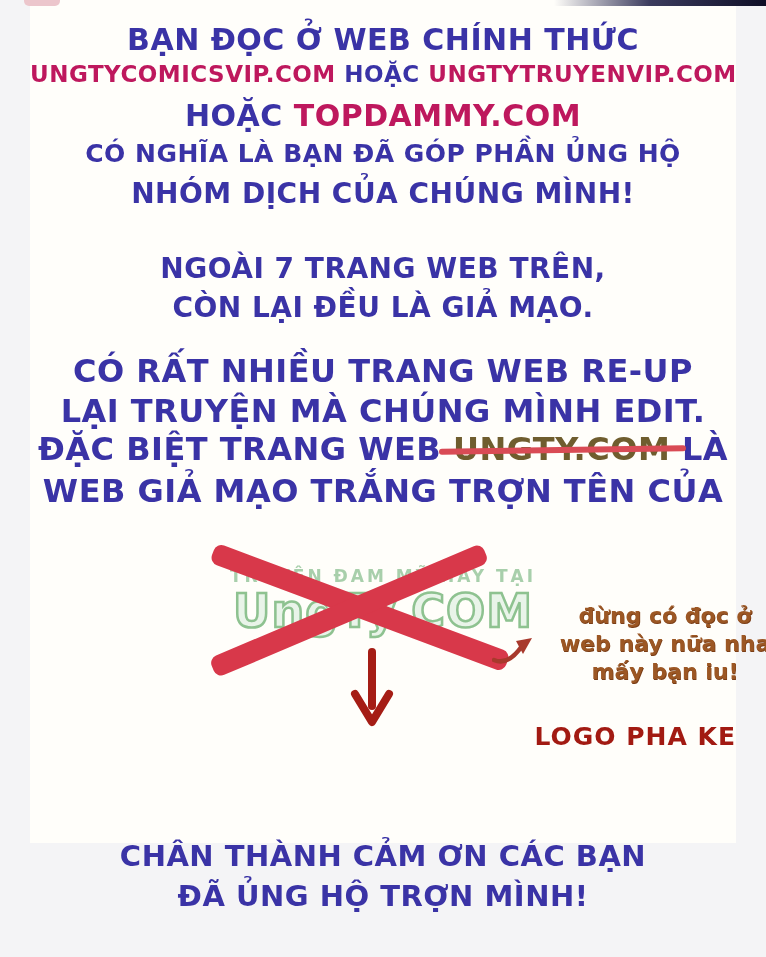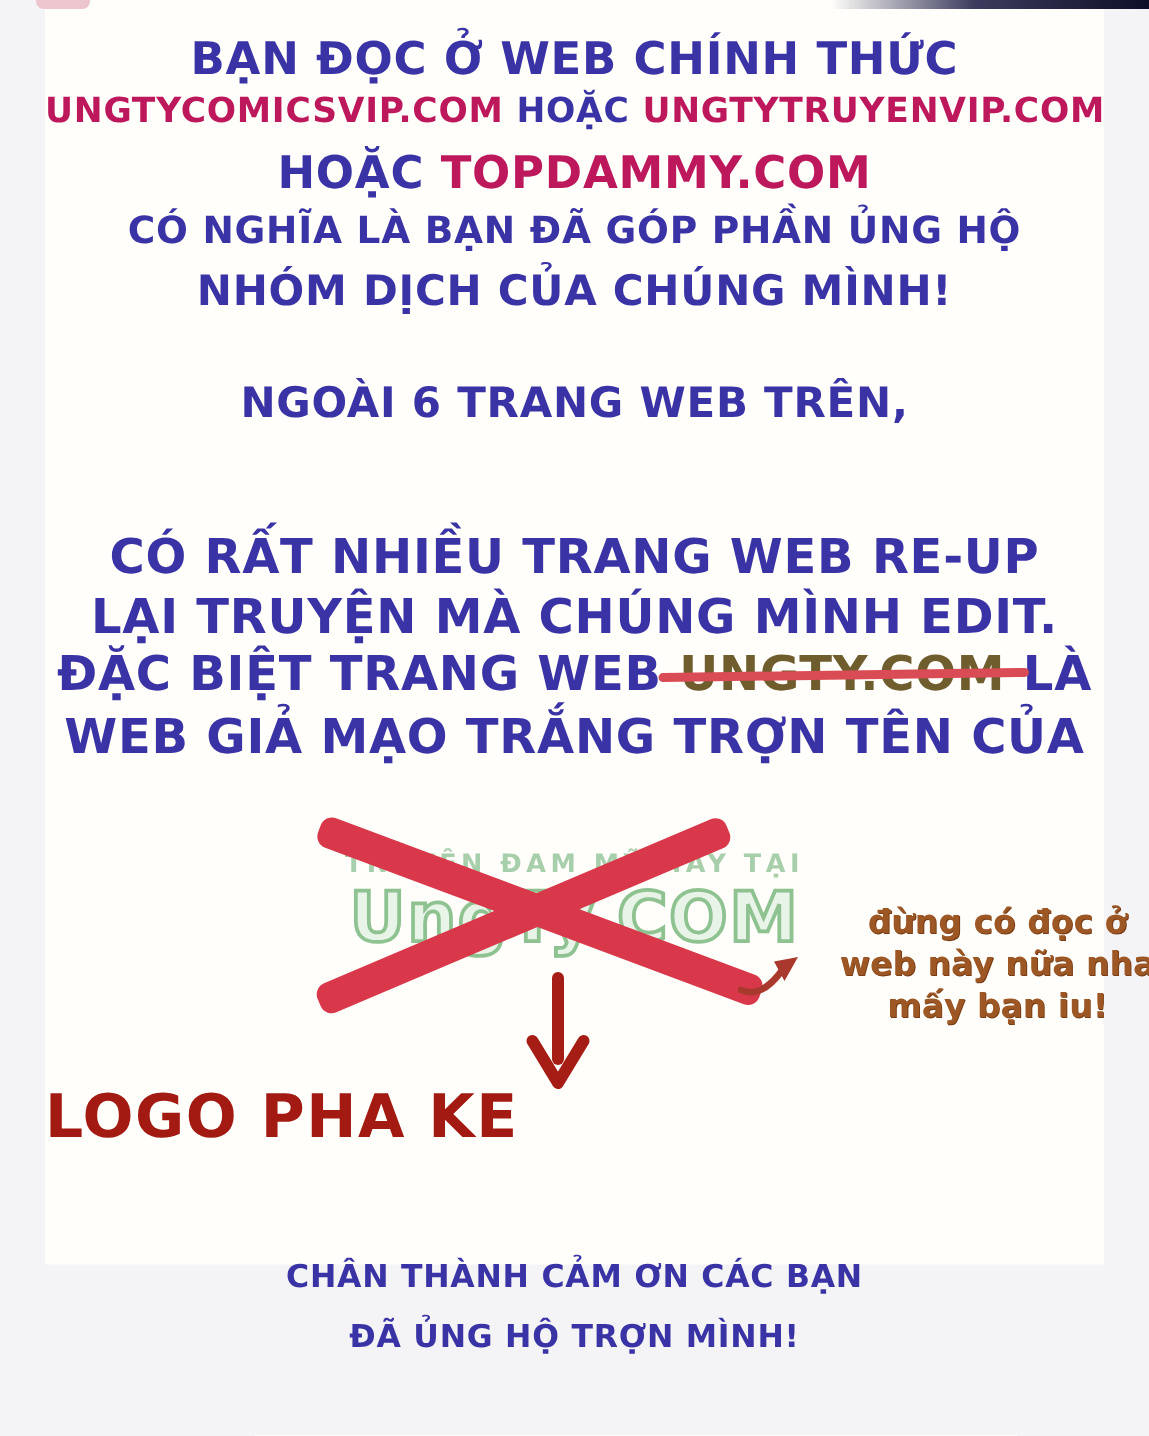--- a/index.html
+++ b/index.html
@@ -13,21 +13,21 @@
     background:#fffefa;
   }
   .line {
     position:absolute; left:0; width:706px; text-align:center;
     white-space:nowrap; letter-spacing:0.5px;
   }
   .blue { color:#3a33a6; }
   .red  { color:#be185d; }
   .darkred { color:#a21a12; }
 
-  .fs30 { font-size:30px; } .fs28 { font-size:28px; } .fs27 { font-size:21px; }
+  .fs30 { font-size:30px; } .fs28 { font-size:28px; } .fs27 { font-size:29px; }
   .fs26 { font-size:32px; } .fs25 { font-size:25px; } .fs23 { font-size:23px; }
 
   
   .h-l1 { top:22px; }  .h-l2 { top:61px; } .h-l3 { top:98px; }
   .h-l4 { top:139px; } .h-l5 { top:177px; }
   
   .n-l1 { top:252px; } .n-l2 { top:291px; }
   
   .w-l1 { top:352px; } .w-l2 { top:392px; } .w-l3 { top:430px; }
   .w-l4 { top:472px; } .w-l5 { top:512px; }
@@ -58,22 +58,22 @@
   }
   .x-bar-1 { left:203px; top:597px; width:314px; transform:rotate(20.5deg); }
   .x-bar-2 { left:201px; top:600px; width:296px; transform:rotate(-23deg); }
 
   .note {
     position:absolute; left:520px; top:602px; width:230px; text-align:center;
     font-size:22px; line-height:28px; color:#9c5724; letter-spacing:0;
     text-shadow:0.6px 0.6px 0 #7a3d16;
   }
   .logo-caption {
-    position:absolute; top:722px; left:0; width:706px; text-align:left;
-    font-size:40px; letter-spacing:1px; white-space:nowrap;
+    position:absolute; top:722px; left:0; width:706px; text-align:right;
+    font-size:25px; letter-spacing:1px; white-space:nowrap;
   }
   .down-arrow-svg { position:absolute; left:348px; top:648px; }
   .curved-arrow-svg { position:absolute; left:492px; top:632px; }
 
   
   .smudge-pink {
     position:absolute; left:24px; top:0; width:36px; height:6px;
     background:#ecc6cc; border-radius:0 0 5px 5px;
   }
   .strip-navy {
@@ -89,21 +89,22 @@
 
     <div class="line blue fs30 h-l1">BẠN ĐỌC Ở WEB CHÍNH THỨC</div>
 
     <div class="line fs23 h-l2"><span class="red">UNGTYCOMICSVIP.COM</span><span class="blue">&nbsp;</span><span class="blue">HOẶC</span><span class="blue">&nbsp;</span><span class="red">UNGTYTRUYENVIP.COM</span></div>
 
     <div class="line fs30 h-l3"><span class="blue">HOẶC</span><span>&nbsp;</span><span class="red">TOPDAMMY.COM</span></div>
 
     <div class="line blue fs25 h-l4">CÓ NGHĨA LÀ BẠN ĐÃ GÓP PHẦN ỦNG HỘ</div>
     <div class="line blue fs28 h-l5">NHÓM DỊCH CỦA CHÚNG MÌNH!</div>
 
-    <div class="line blue fs28 n-l1">NGOÀI 6 TRANG WEB TRÊN,</div>
+    <div class="line blue fs28 n-l1">NGOÀI 7 TRANG WEB TRÊN,</div>
+    <div class="line blue fs28 n-l2">CÒN LẠI ĐỀU LÀ GIẢ MẠO.</div>
 
     <div class="line blue fs26 w-l1">CÓ RẤT NHIỀU TRANG WEB RE-UP</div>
     <div class="line blue fs26 w-l2">LẠI TRUYỆN MÀ CHÚNG MÌNH EDIT.</div>
     <div class="line fs26 w-l3"><span class="blue">ĐẶC BIỆT TRANG WEB </span><span class="strike">UNGTY.COM</span><span class="blue"> LÀ</span></div>
     <div class="line blue fs26 w-l4">WEB GIẢ MẠO TRẮNG TRỢN TÊN CỦA</div>
 
     <div class="logo-tagline">TRUYỆN ĐAM MỸ HAY TẠI</div>
     <div class="logo-brand">UngTy.COM</div>
 
     <div class="note">

